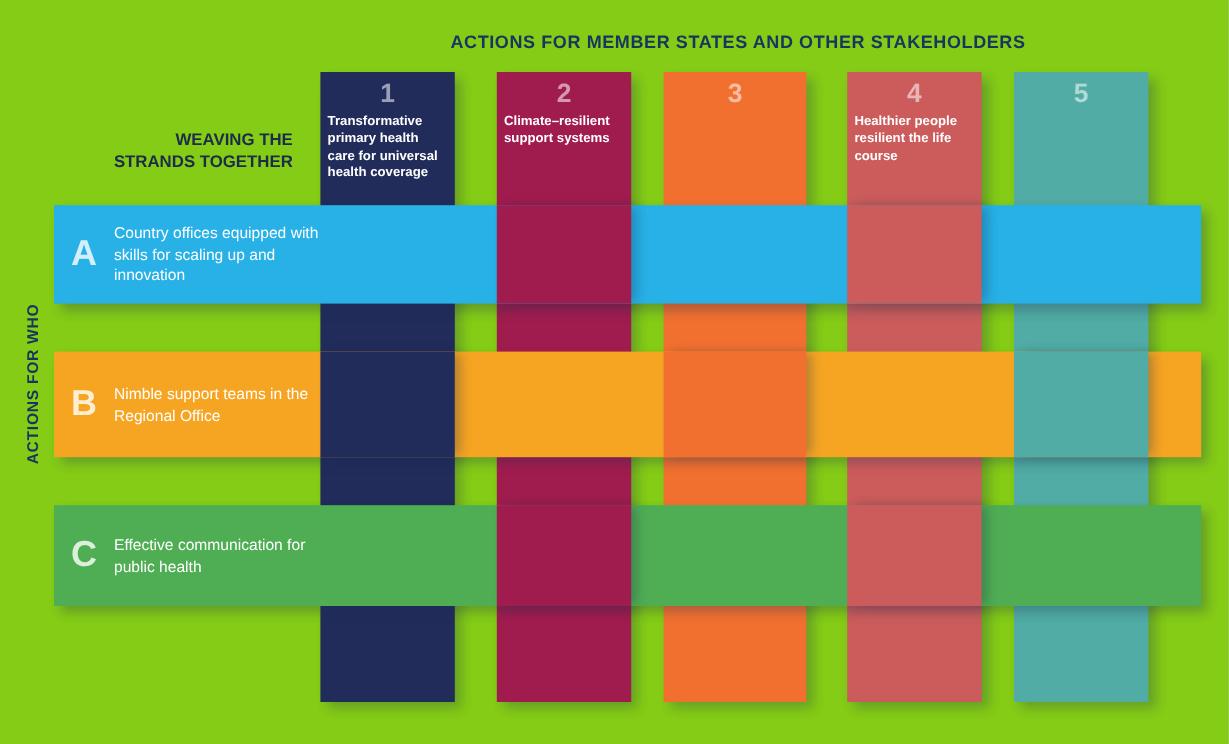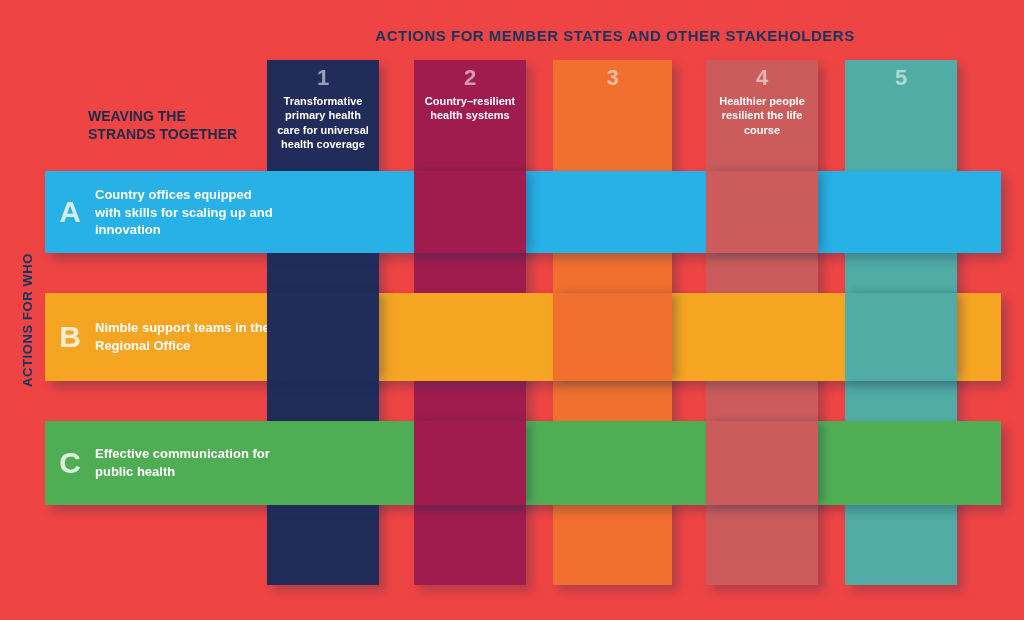--- a/index.html
+++ b/index.html
@@ -4,34 +4,34 @@
 <style>
   html,body { margin:0; padding:0; }
   body {
     background:#e4eef7;
     font-family:"Liberation Sans", sans-serif;
     -webkit-font-smoothing:antialiased;
   }
   .canvas {
     position:relative;
     width:1024px; height:620px;
-    background:#ef4444;
+    background:#84cc16;
     overflow:hidden;
   }
 
   
   .title {
     position:absolute; top:27px; left:230px; width:770px;
     text-align:center;
     font-size:15px; font-weight:bold; letter-spacing:0.5px;
     color:#16365f;
   }
   .weaving-label {
     position:absolute; top:107px; left:88px; width:156px;
-    text-align:left;
+    text-align:right;
     font-size:14px; font-weight:bold; line-height:1.3;
     color:#1b2b4a;
   }
   .who-axis {
     position:absolute; left:-60px; top:310px; width:180px; height:20px;
     transform:rotate(-90deg);
     text-align:center; white-space:nowrap;
     font-size:13px; font-weight:bold; letter-spacing:0.6px;
     color:#16365f;
   }
@@ -47,21 +47,21 @@
   .col-2 { left:553px; width:119px; }
   .col-3 { left:706px; }
   .col-4 { left:845px; }
   .col-num {
     margin-top:5px; text-align:center;
     font-size:22px; font-weight:bold;
     color:rgba(255,255,255,0.55);
   }
   .col-label {
     margin-top:3px; padding:0 6px;
-    text-align:center;
+    text-align:left;
     font-size:11px; font-weight:bold; line-height:1.3;
     color:#ffffff;
   }
 
   
   .row {
     position:absolute; left:45px; width:956px;
     z-index:2;
     box-shadow:6px 6px 9px rgba(30,45,80,0.30);
   }
@@ -70,21 +70,21 @@
   .row-2 { top:421px; height:84px; }
   .row-letter {
     position:absolute; left:8px; top:50%; transform:translateY(-50%);
     width:34px; text-align:center;
     font-size:30px; font-weight:bold;
     color:rgba(255,255,255,0.8);
   }
   .row-label {
     position:absolute; left:50px; top:50%; transform:translateY(-50%);
     width:178px;
-    font-size:13px; font-weight:bold; line-height:1.35;
+    font-size:13px; font-weight:normal; line-height:1.35;
     color:#ffffff;
   }
 
   
   .patch {
     position:absolute; z-index:3;
     box-shadow:6px 0 9px -1px rgba(30,45,80,0.32);
   }
   .pc0 { left:267px; width:112px; }
   .pc1 { left:414px; width:112px; }
@@ -105,21 +105,21 @@
   <div class="weaving-label">WEAVING THE STRANDS TOGETHER</div>
 
   <div class="who-axis">ACTIONS FOR WHO</div>
 
   <div class="col col-0" style="background: rgb(33, 44, 91);">
     <div class="col-num">1</div>
     <div class="col-label">Transformative primary health care for universal health coverage</div>
   </div>
   <div class="col col-1" style="background: rgb(161, 28, 78);">
     <div class="col-num">2</div>
-    <div class="col-label">Country–resilient health systems</div>
+    <div class="col-label">Climate–resilient support systems</div>
   </div>
   <div class="col col-2" style="background: rgb(242, 112, 47);">
     <div class="col-num">3</div>
   </div>
   <div class="col col-3" style="background: rgb(203, 92, 91);">
     <div class="col-num">4</div>
     <div class="col-label">Healthier people resilient the life course</div>
   </div>
   <div class="col col-4" style="background: rgb(80, 172, 164);">
     <div class="col-num">5</div>

